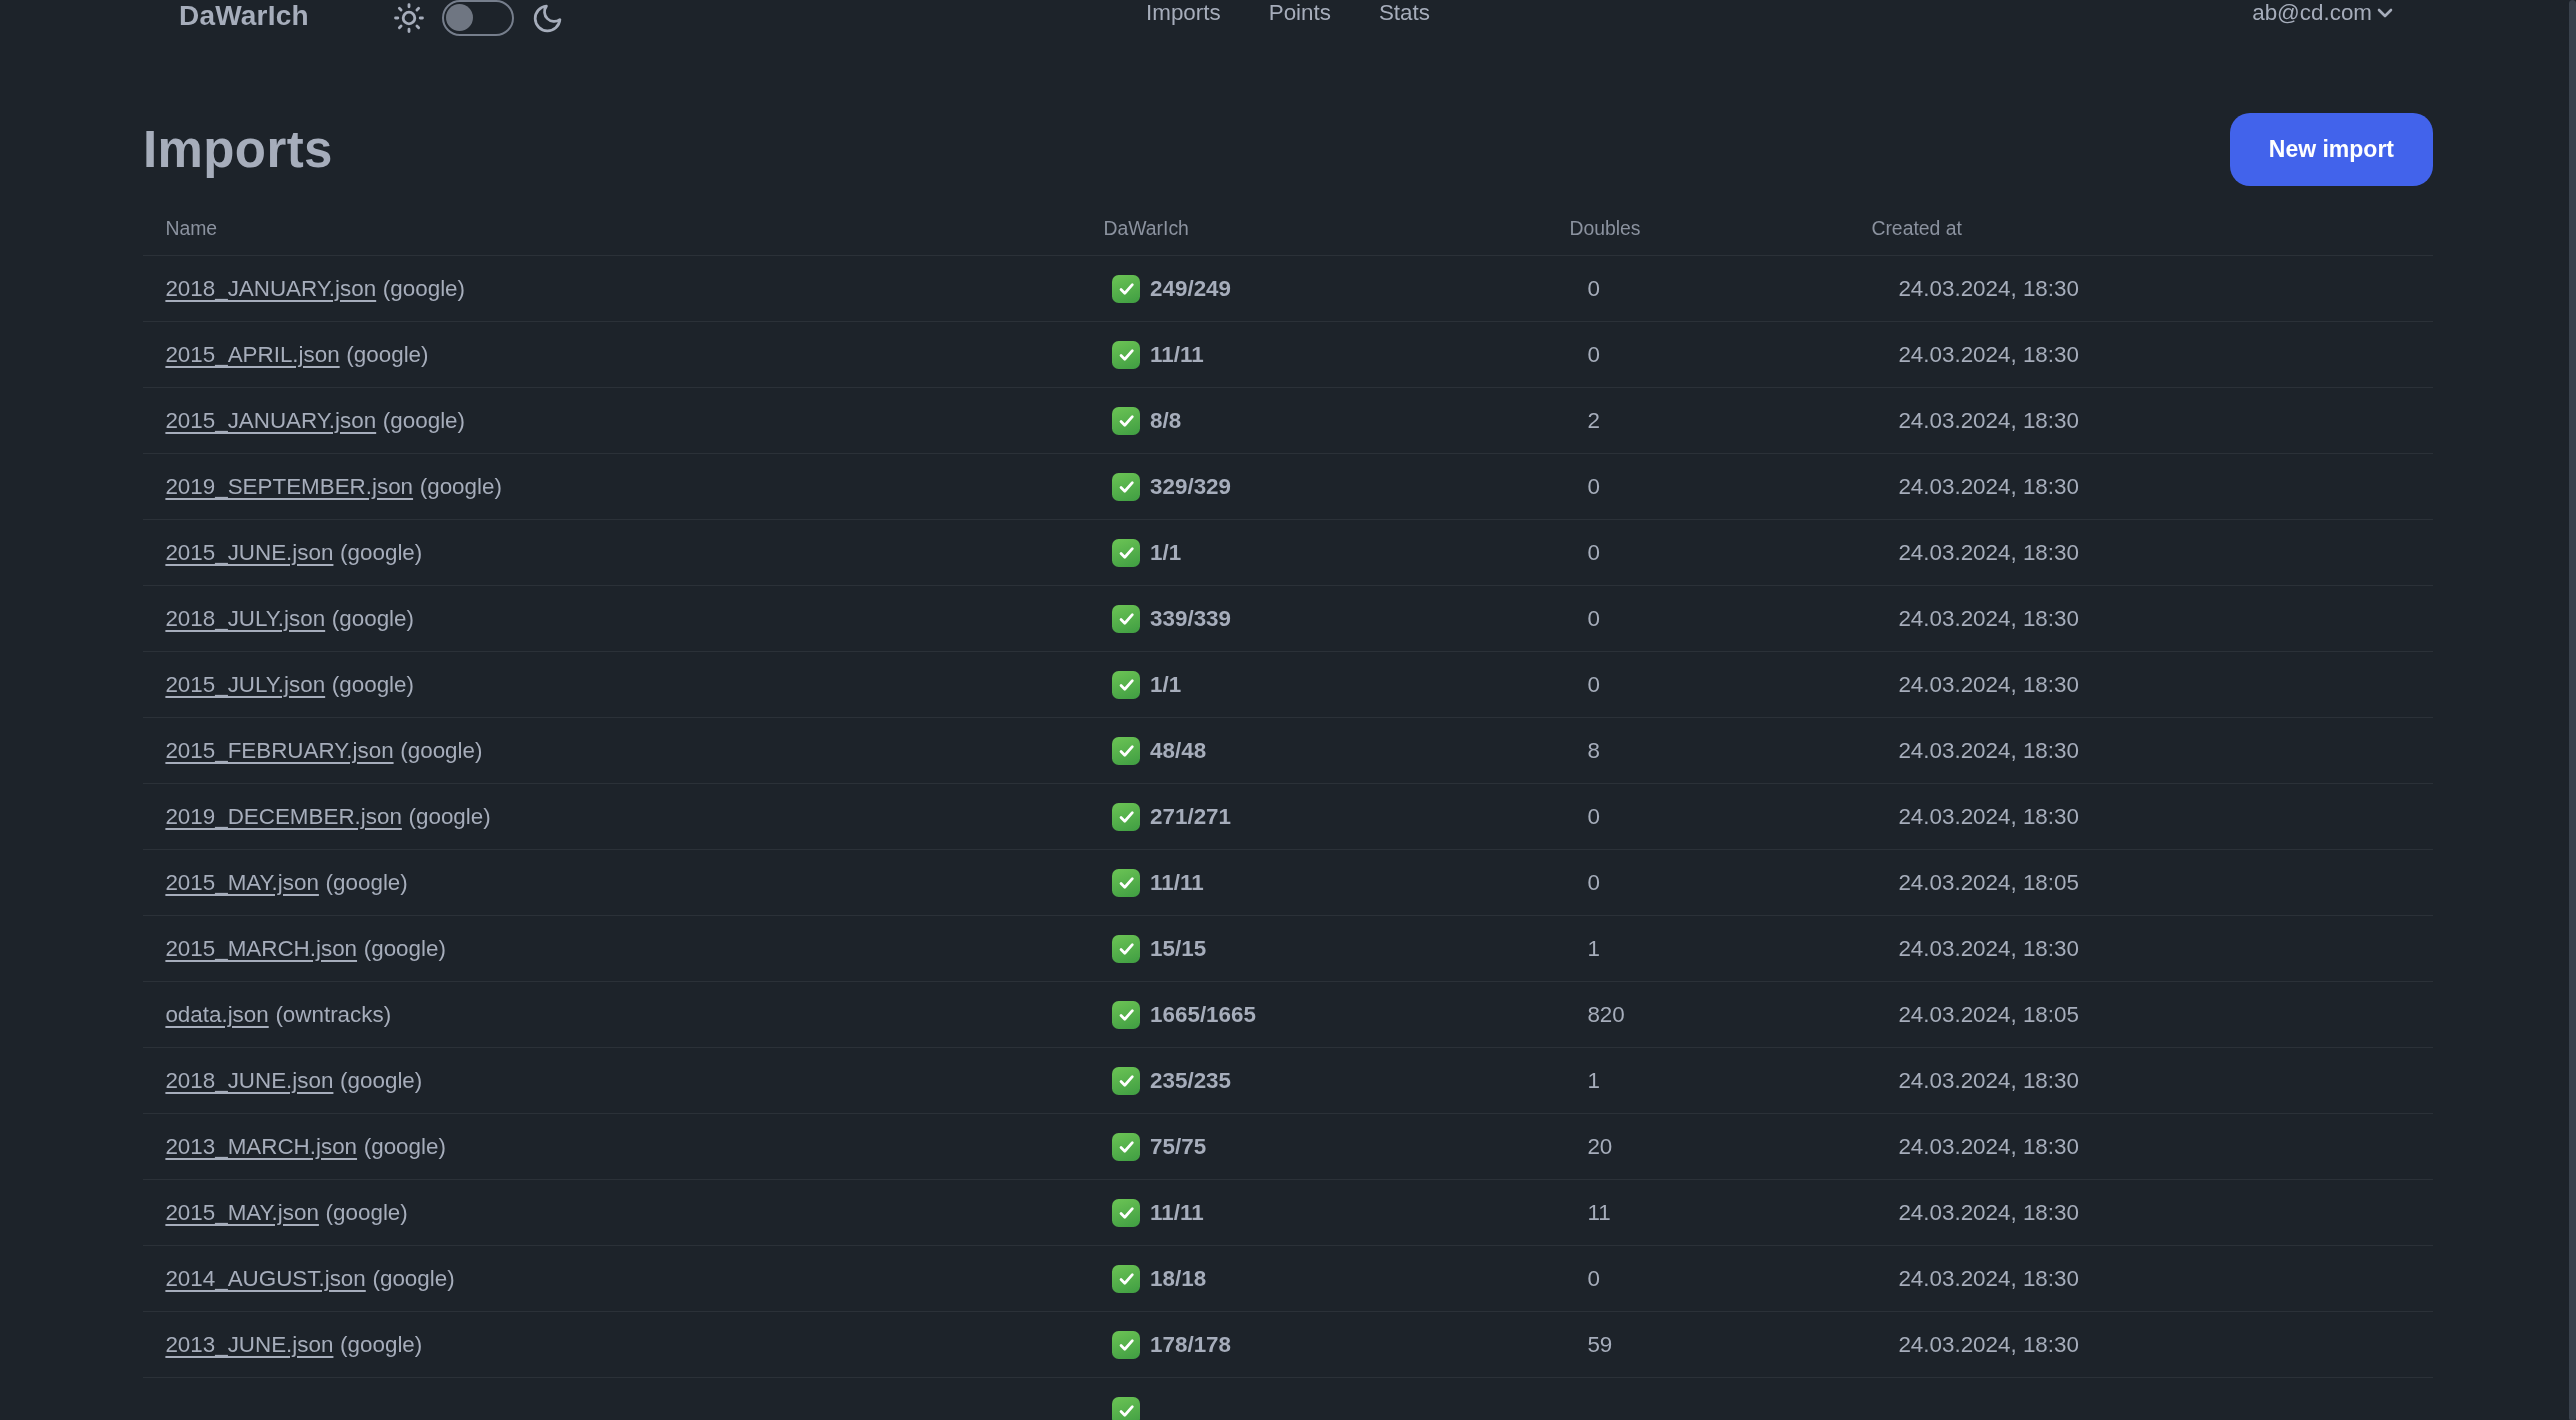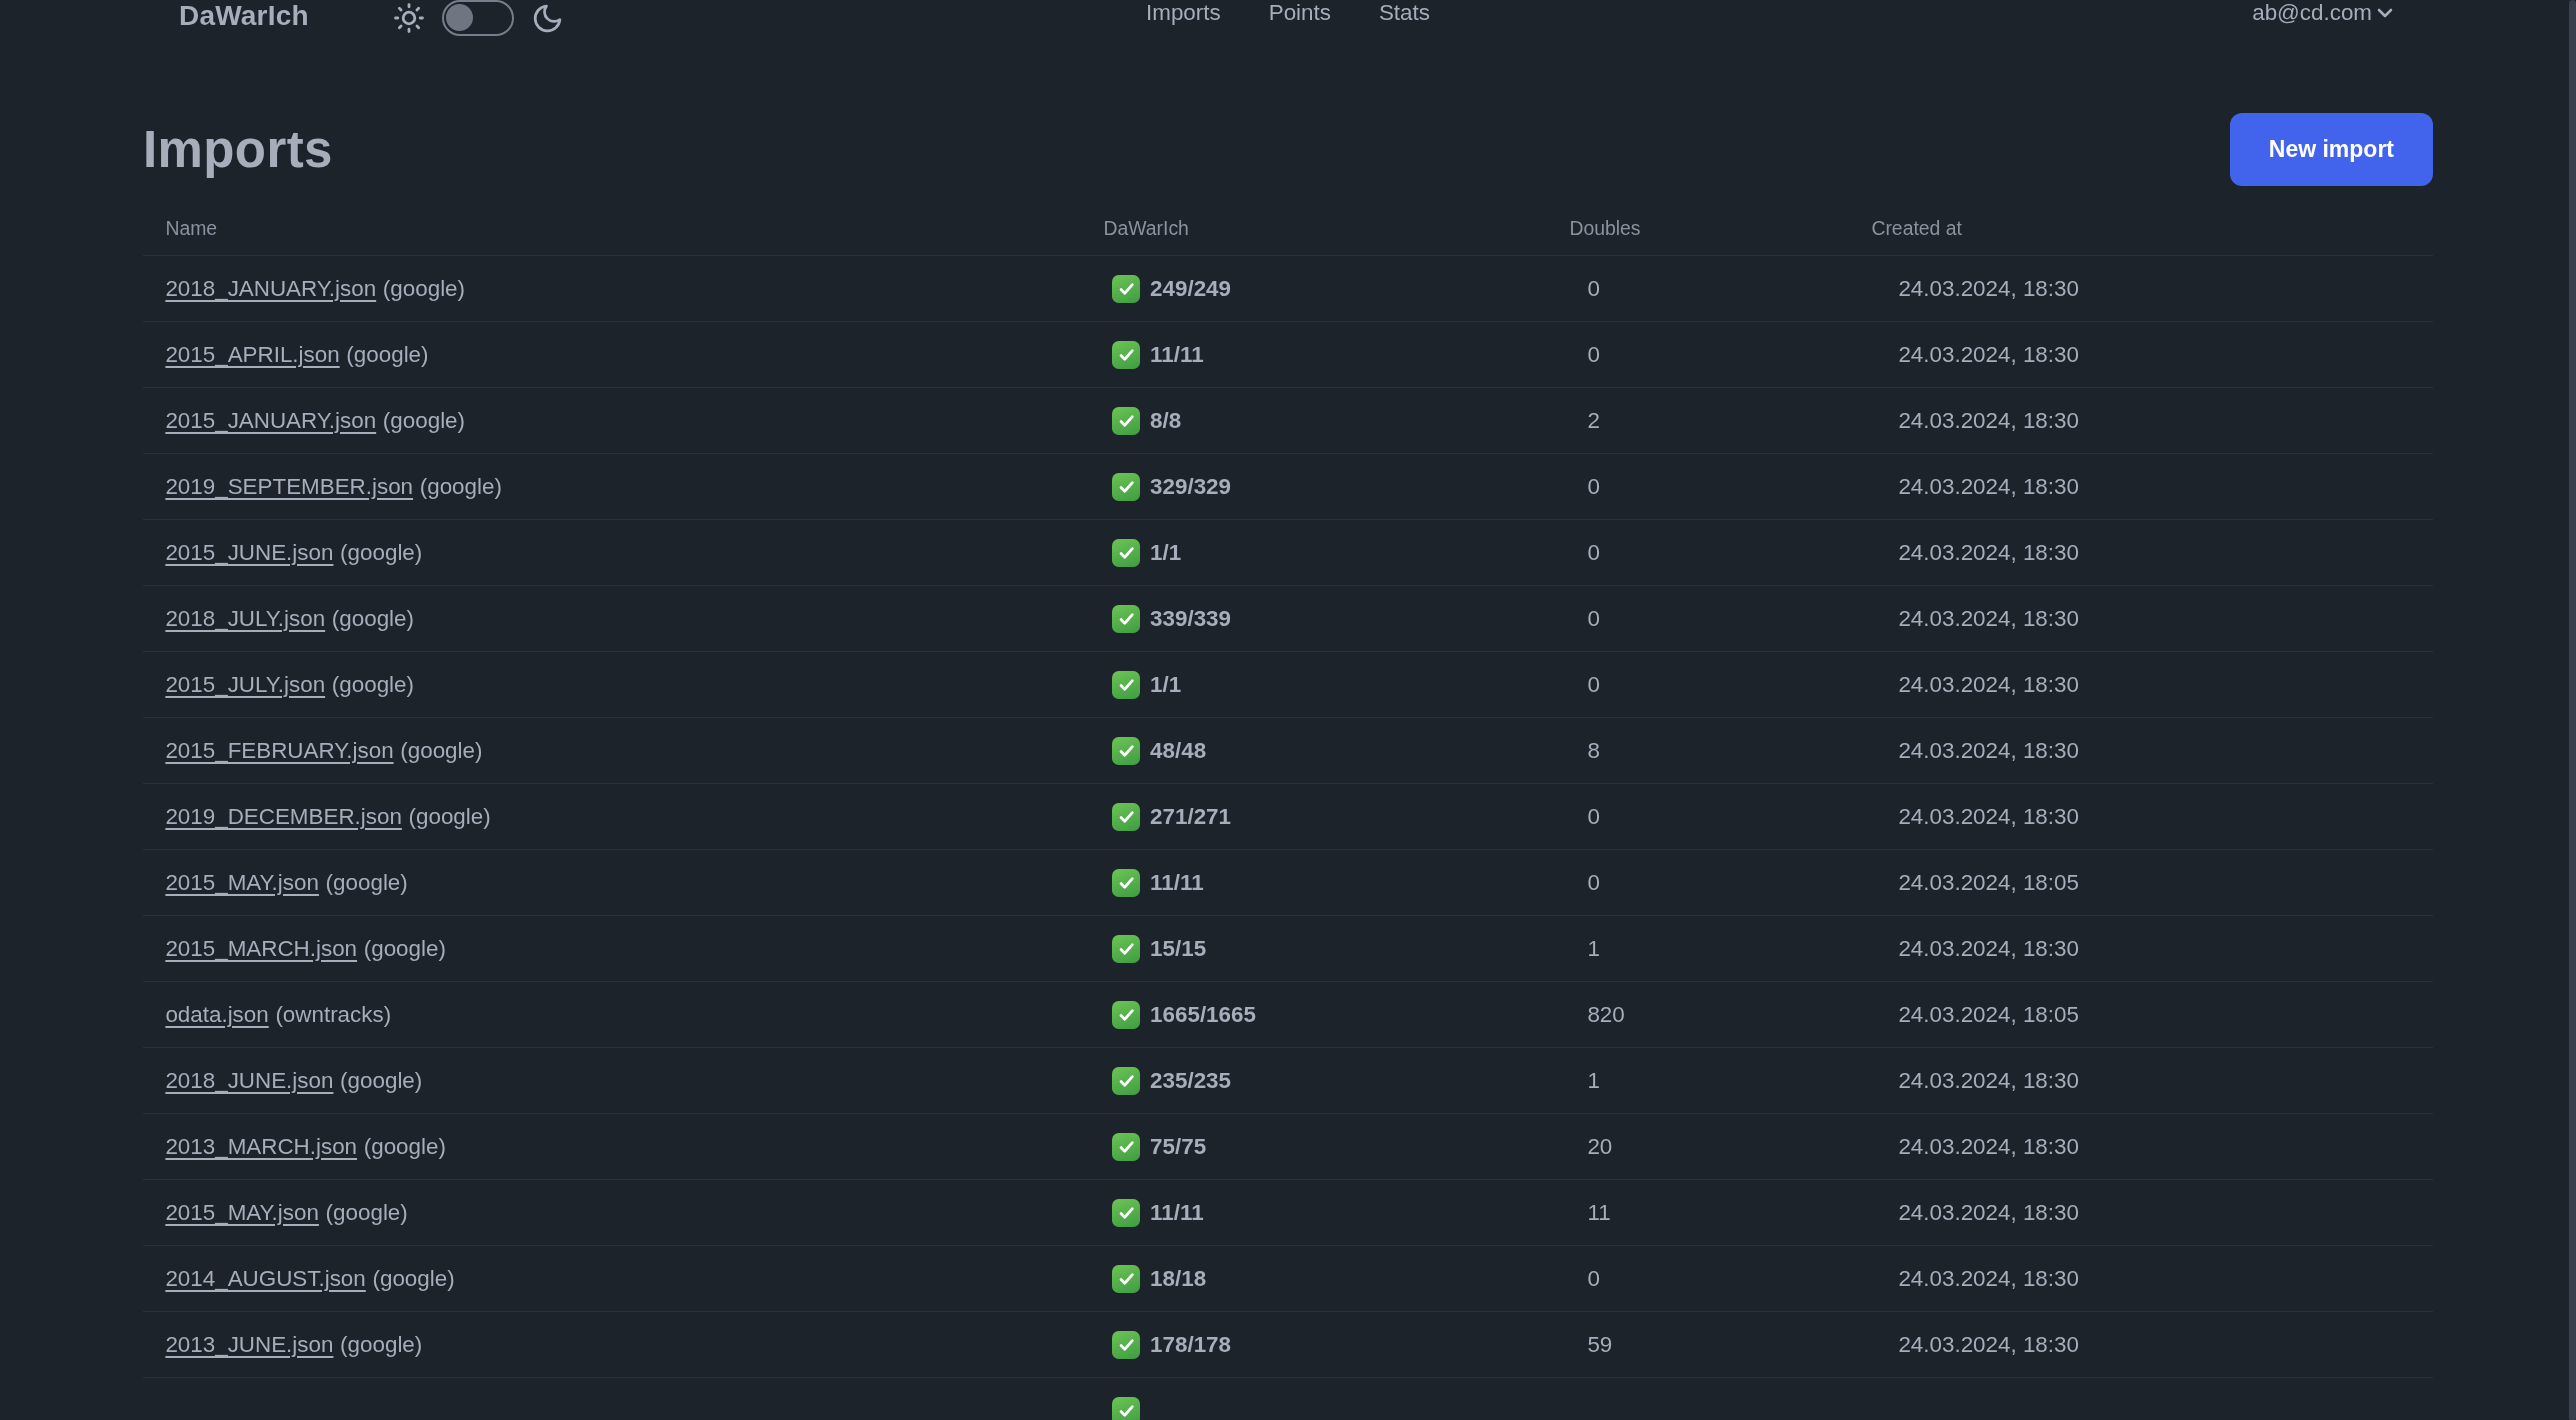--- a/index.html
+++ b/index.html
@@ -27,21 +27,21 @@
   .toggle-knob{position:absolute;left:2.2px;top:2.2px;width:27px;height:27px;border-radius:50%;background:var(--toggle-knob);}
   .nav-center{position:absolute;left:50%;transform:translateX(-50%);display:flex;gap:48px;font-size:22.4px;}
   .nav-center a{cursor:pointer;}
   .nav-right{margin-left:auto;display:flex;align-items:center;gap:1px;font-size:22.4px;cursor:pointer;}
 
   
   main{width:2290px;margin:0 auto;}
   .page-header{display:flex;align-items:center;justify-content:space-between;margin-top:27px;height:75px;}
   .page-title{margin:0;font-size:51px;font-weight:800;letter-spacing:0.4px;color:var(--text);}
   .btn-primary{
-    height:73px;padding:0 39px;border:none;border-radius:12px;cursor:pointer;
+    height:73px;padding:0 39px;border:none;border-radius:20px;cursor:pointer;
     background:var(--accent);color:var(--accent-text);
     font-family:"Liberation Sans",sans-serif;font-size:23px;font-weight:600;
   }
 
   
   .thead,.row{
     display:grid;grid-template-columns:938px 466px 302px 1fr;
     padding:0 22.4px;align-items:center;
   }
   .thead{

